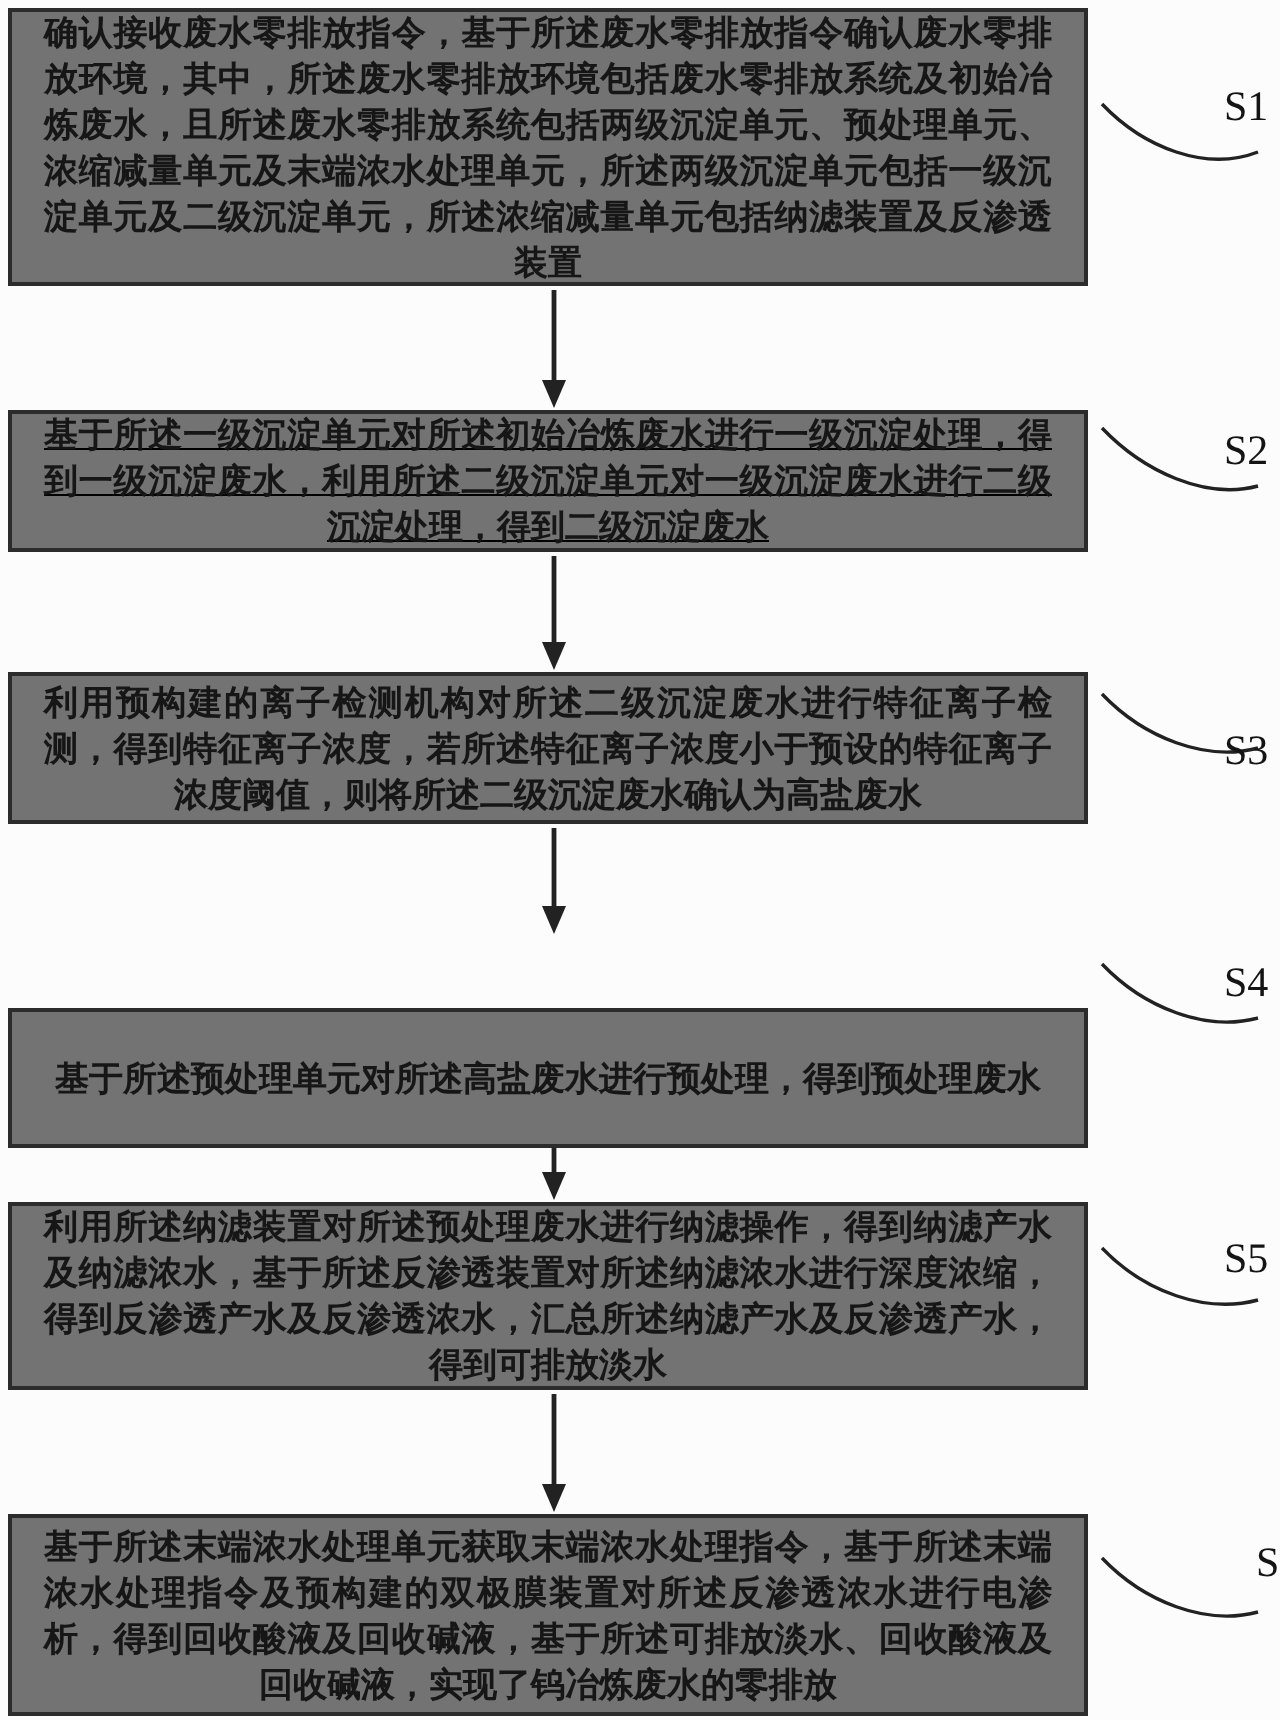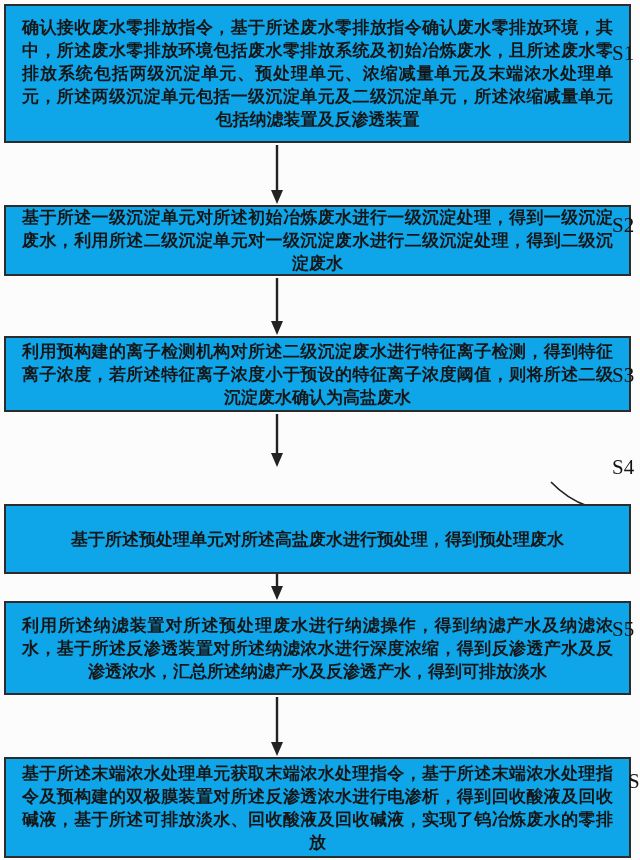--- a/index.html
+++ b/index.html
@@ -5,47 +5,47 @@
   html,body{margin:0;padding:0;background:#ffffff;}
   #canvas{
     position:relative;
     width:640px;height:860px;
     background:#fcfcfc;
     font-family:"Liberation Serif","DejaVu Serif",serif;
     overflow:hidden;
   }
   #overlay{position:absolute;left:0;top:0;width:640px;height:860px;}
   .box{
-    position:absolute;left:4px;width:627px;
+    position:absolute;left:4px;width:540px;
     box-sizing:border-box;
     border:2px solid #2c2c2c;
-    background:#0ea5e9;
+    background:#737373;
     display:flex;align-items:center;
   }
   .box p{
     width:100%;margin:0;padding:0 16px;
     font-size:17px;line-height:23px;
     font-weight:600;color:#161616;
     text-align:justify;text-align-last:center;
   }
   #box1{top:4px;height:139px;}
-  #box2{top:205px;height:71px;}
+  #box2{top:205px;height:71px;text-decoration:underline;}
   #box3{top:336px;height:76px;}
   #box4{top:472px;height:70px;margin-top:32px;}
   #box5{top:601px;height:94px;}
   #box6{top:757px;height:101px;}
   .slabel{
     position:absolute;left:612px;
     font-size:21px;line-height:22px;
     color:#141414;font-weight:400;
   }
   #slabel1{top:42px;text-align:right;}
   #slabel2{top:214px;}
   #slabel3{top:364px;}
-  #slabel4{top:456px;}
+  #slabel4{top:480px;}
   #slabel5{top:618px;text-align:right;}
   #slabel6{top:770px;margin-left:16px;}
 </style>
 </head>
 <body>
 
 <div id="canvas">
 
   <svg id="overlay" viewBox="0 0 640 860" xmlns="http://www.w3.org/2000/svg" aria-hidden="true">
 

